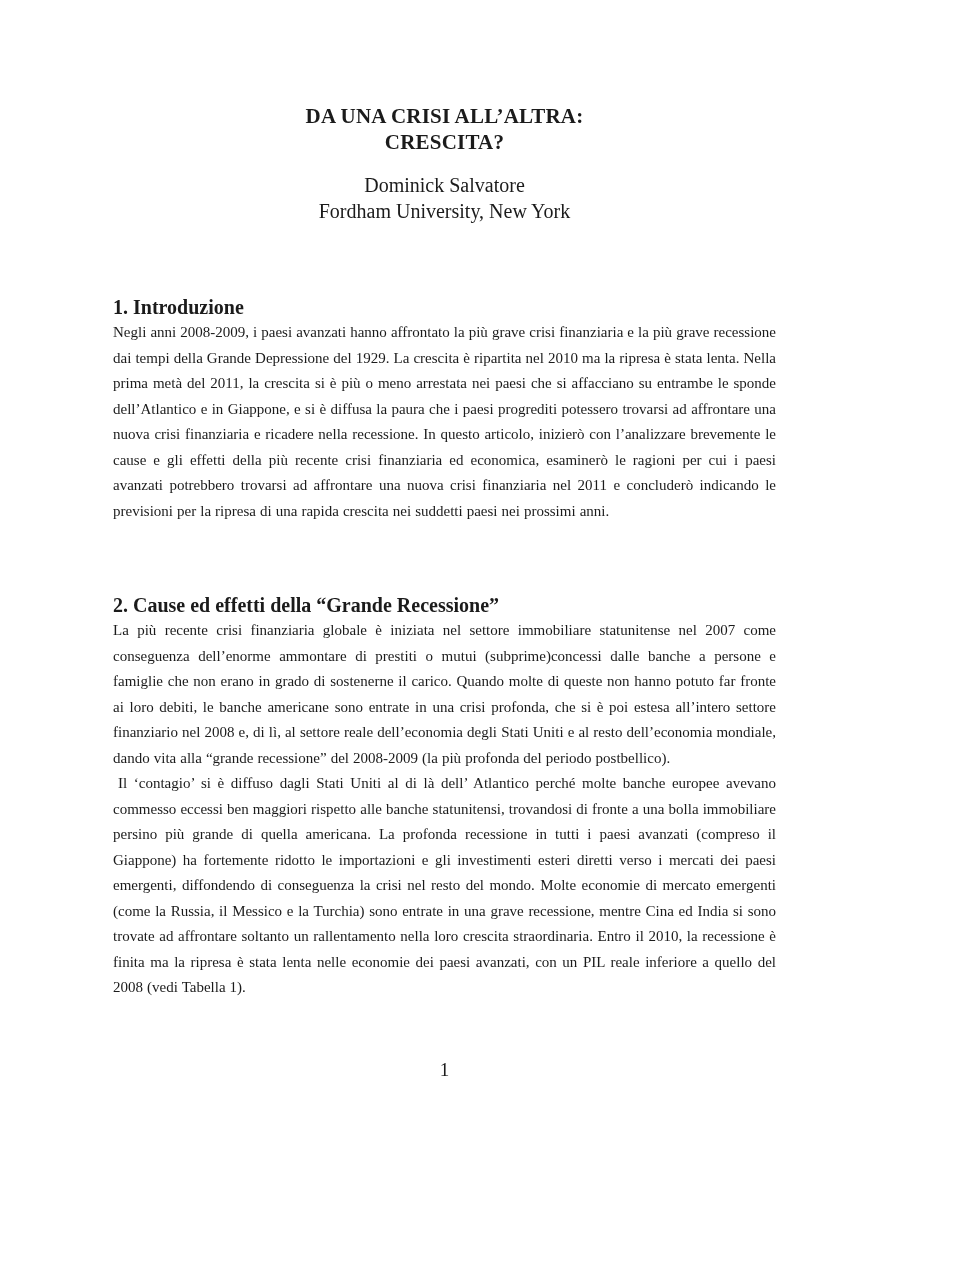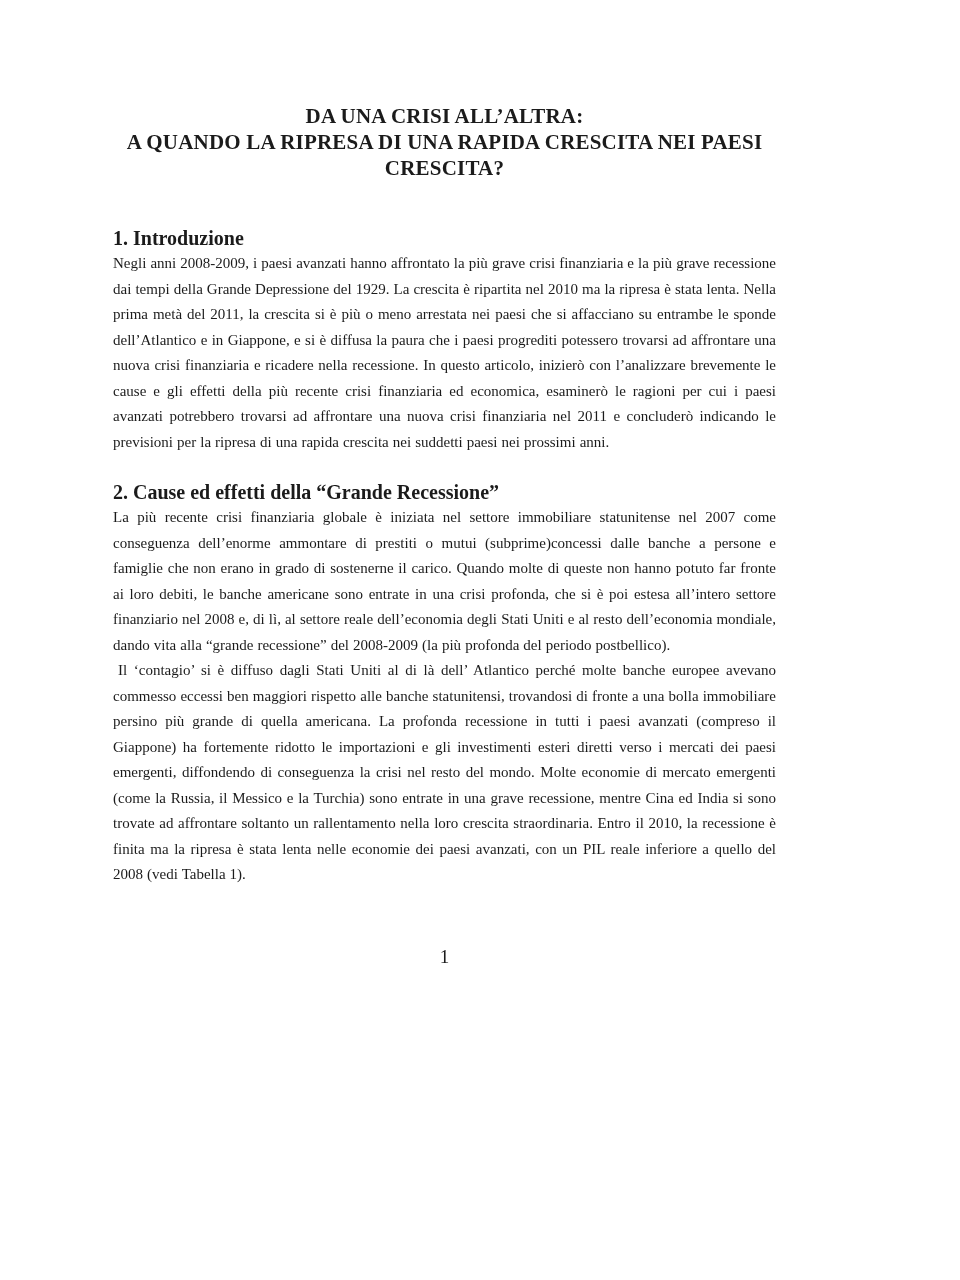--- a/index.html
+++ b/index.html
@@ -27,24 +27,24 @@
     line-height: 26px;
     letter-spacing: 0.2px;
   }
   .author-block {
     text-align: center;
     font-size: 20px;
     line-height: 26px;
     margin-top: 17px;
   }
   .section {
-    margin-top: 44px;
+    margin-top: 70px;
   }
   .section-2 {
-    margin-top: 24px;
+    margin-top: 68px;
   }
   .section-heading {
     font-weight: bold;
     font-size: 20px;
     line-height: 26px;
     margin: 0;
   }
   .body-para {
     font-size: 15px;
     line-height: 25.5px;
@@ -63,24 +63,27 @@
   }
 </style>
 </head>
 <body>
 
 <div class="page">
   <div class="content">
 
     <div class="doc-title">
       <div>DA UNA CRISI ALL’ALTRA:</div>
-      <div>A QUANDO LA RIPRESA DI UNA RAPIDA CRESCITA NEI PAESI</div>
       <div>CRESCITA?</div>
     </div>
 
+    <div class="author-block">
+      <div>Dominick Salvatore</div>
+      <div>Fordham University, New York</div>
+    </div>
 
     <div class="section">
       <h2 class="section-heading">1. Introduzione</h2>
       <p class="body-para">Negli anni 2008-2009,  i paesi avanzati hanno affrontato la più grave crisi finanziaria e la più grave recessione dai tempi della Grande Depressione del 1929. La crescita è ripartita  nel 2010 ma la ripresa è stata lenta. Nella prima metà del 2011, la crescita si è più o meno arrestata nei paesi che si affacciano su entrambe le sponde dell’Atlantico e in Giappone, e si è diffusa la paura che i paesi progrediti potessero trovarsi ad affrontare una nuova crisi finanziaria e ricadere nella recessione. In questo articolo, inizierò con l’analizzare brevemente le cause e gli effetti della più recente crisi finanziaria ed economica, esaminerò le ragioni per cui i paesi avanzati potrebbero trovarsi ad affrontare una nuova crisi finanziaria nel 2011 e concluderò indicando le previsioni per la ripresa di una rapida crescita nei suddetti paesi nei prossimi anni.</p>
     </div>
 
     <div class="section section-2">
       <h2 class="section-heading">2. Cause ed effetti della “Grande Recessione”</h2>
       <p class="body-para">La più recente crisi finanziaria globale è iniziata nel settore immobiliare statunitense nel 2007 come conseguenza  dell’enorme ammontare di prestiti o mutui (subprime)concessi dalle banche a persone e famiglie che non erano in grado di sostenerne il carico. Quando molte di queste non hanno potuto far fronte ai loro debiti, le banche americane sono entrate in una crisi profonda, che si è poi estesa all’intero settore finanziario nel 2008 e, di lì, al settore reale dell’economia degli Stati Uniti e al resto dell’economia mondiale, dando vita alla “grande recessione” del 2008-2009 (la più profonda del periodo postbellico).</p>
       <p class="body-para indent-slight">Il ‘contagio’ si è diffuso dagli Stati Uniti al di là dell’ Atlantico perché molte banche europee avevano commesso eccessi ben maggiori rispetto alle banche statunitensi, trovandosi di fronte a una bolla immobiliare persino più grande di quella americana. La profonda recessione in tutti i paesi avanzati (compreso il Giappone) ha fortemente ridotto le importazioni e gli investimenti esteri diretti verso i mercati dei paesi emergenti, diffondendo di conseguenza la crisi nel resto del mondo. Molte economie di mercato emergenti (come la Russia, il Messico e la Turchia) sono entrate in una grave recessione, mentre Cina ed India si sono trovate ad affrontare soltanto un rallentamento nella loro crescita straordinaria. Entro il  2010, la recessione è finita ma la ripresa è stata lenta nelle economie dei paesi avanzati, con un PIL reale inferiore a quello del 2008 (vedi Tabella 1).</p>

